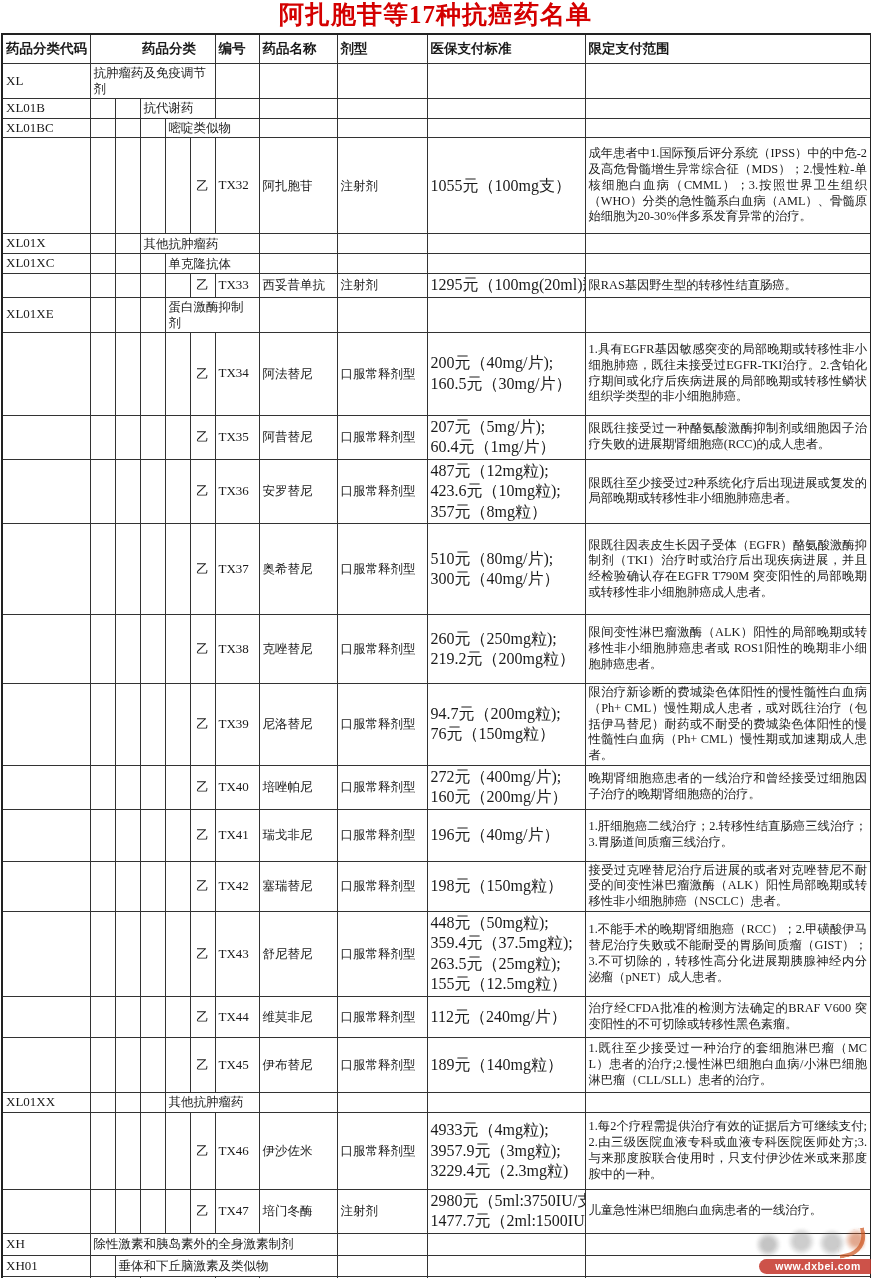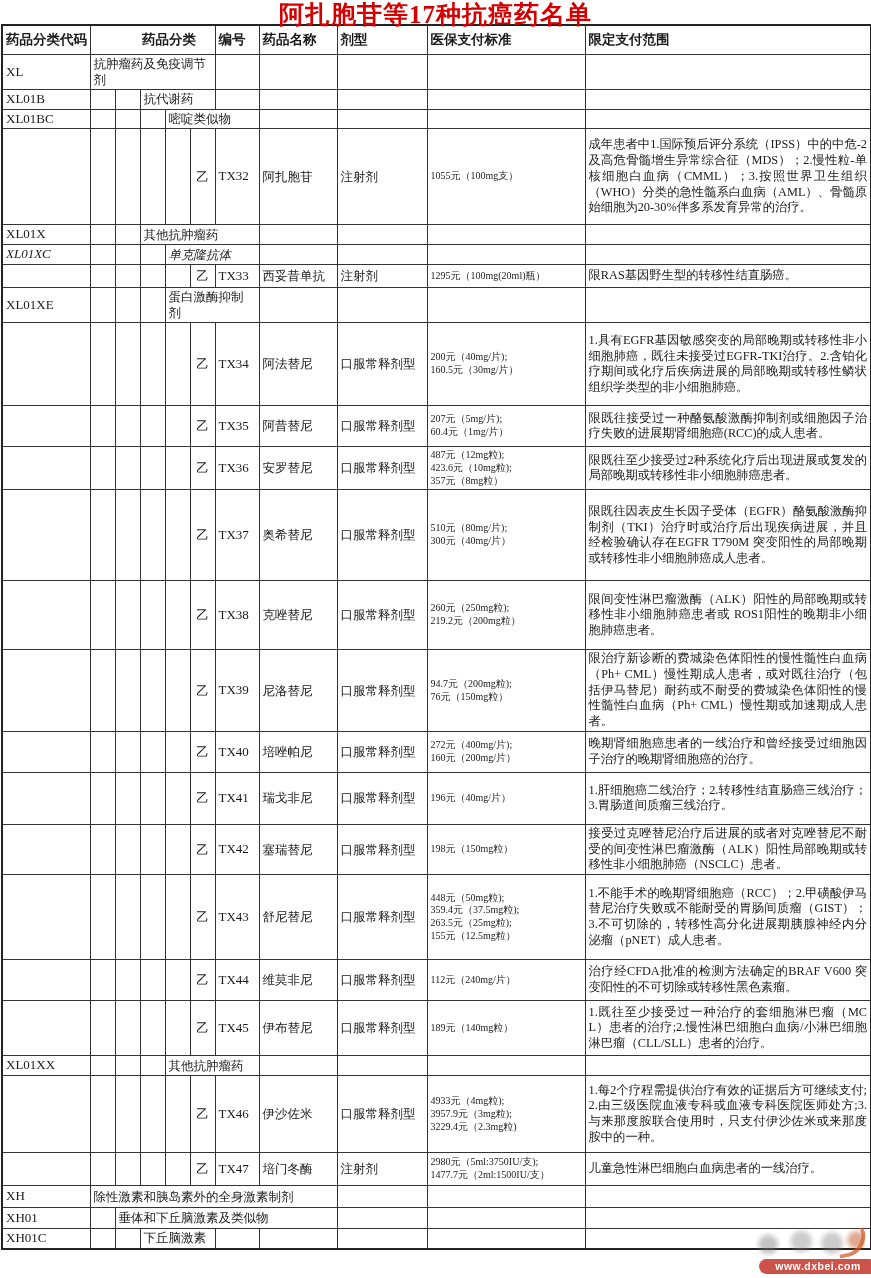--- a/index.html
+++ b/index.html
@@ -5,21 +5,21 @@
   html, body {
     margin: 0; padding: 0;
     width: 871px; height: 1278px;
     overflow: hidden;
     background: #ffffff;
     font-family: "Liberation Serif", "DejaVu Serif", serif;
     color: #1a1a1a;
     position: relative;
   }
   .page-title {
-    width: 871px; height: 24px;
+    width: 871px; height: 33px;
     text-align: center;
     font-size: 25px;
     font-weight: bold;
     color: #d40000;
     line-height: 30px;
     letter-spacing: 1px;
   }
   table.drug-table {
     table-layout: fixed;
     border-collapse: collapse;
@@ -40,21 +40,21 @@
     font-size: 13.5px;
     font-weight: bold;
     text-align: left;
     height: 26px;
     white-space: nowrap;
   }
   th.center { text-align: center; padding-left: 36px; }
   td.code  { font-size: 13px; }
   td.cls   { text-align: center; }
   td.id    { font-size: 13px; }
-  td.price { font-size: 10px; }
+  td.price { font-size: 16px; }
   td.scope { font-size: 12.3px; text-align: justify; }
   td.green-marker { box-shadow: inset 3px 0 0 0 #6fa84e; }
   .pline { white-space: nowrap; }
 
   .watermark {
     position: absolute;
     right: 2px; bottom: 2px;
     width: 118px; height: 48px;
     pointer-events: none;
   }
@@ -174,21 +174,21 @@
       <tr style="height: 20px;">
         <td class="code">XL01X</td>
         <td></td>
         <td></td>
         <td colspan="4">其他抗肿瘤药</td>
         <td></td>
         <td></td>
         <td></td>
         <td></td>
       </tr>
-      <tr style="height: 20px; font-style: italic;">
+      <tr style="height: 20px;">
         <td class="code">XL01XC</td>
         <td></td>
         <td></td>
         <td></td>
         <td colspan="3">单克隆抗体</td>
         <td></td>
         <td></td>
         <td></td>
         <td></td>
       </tr>

